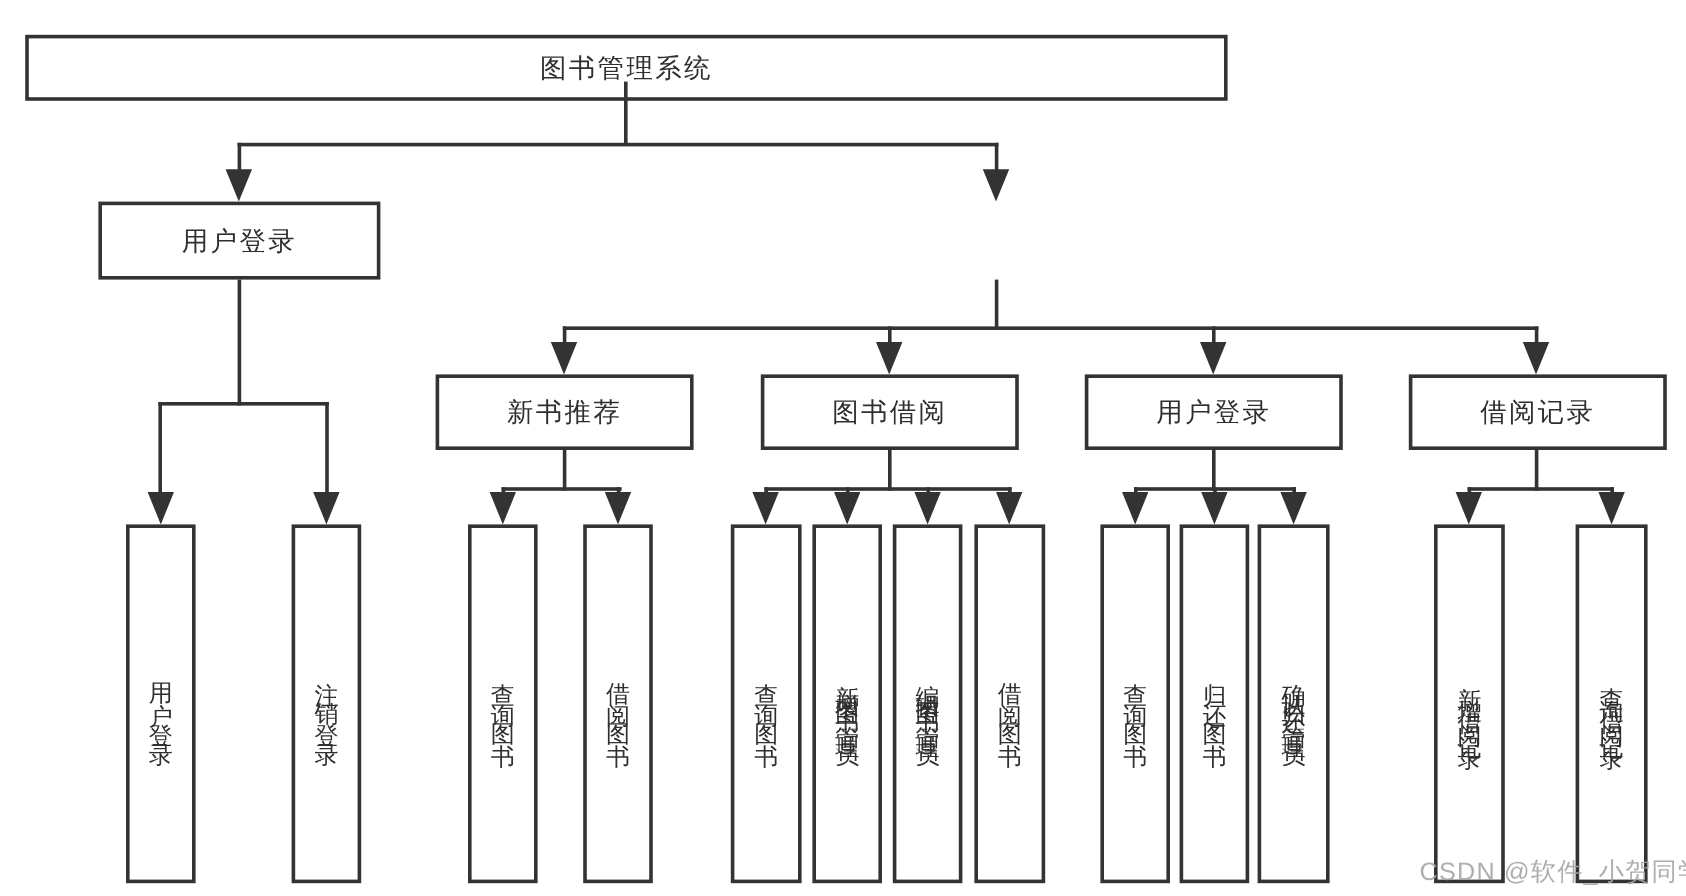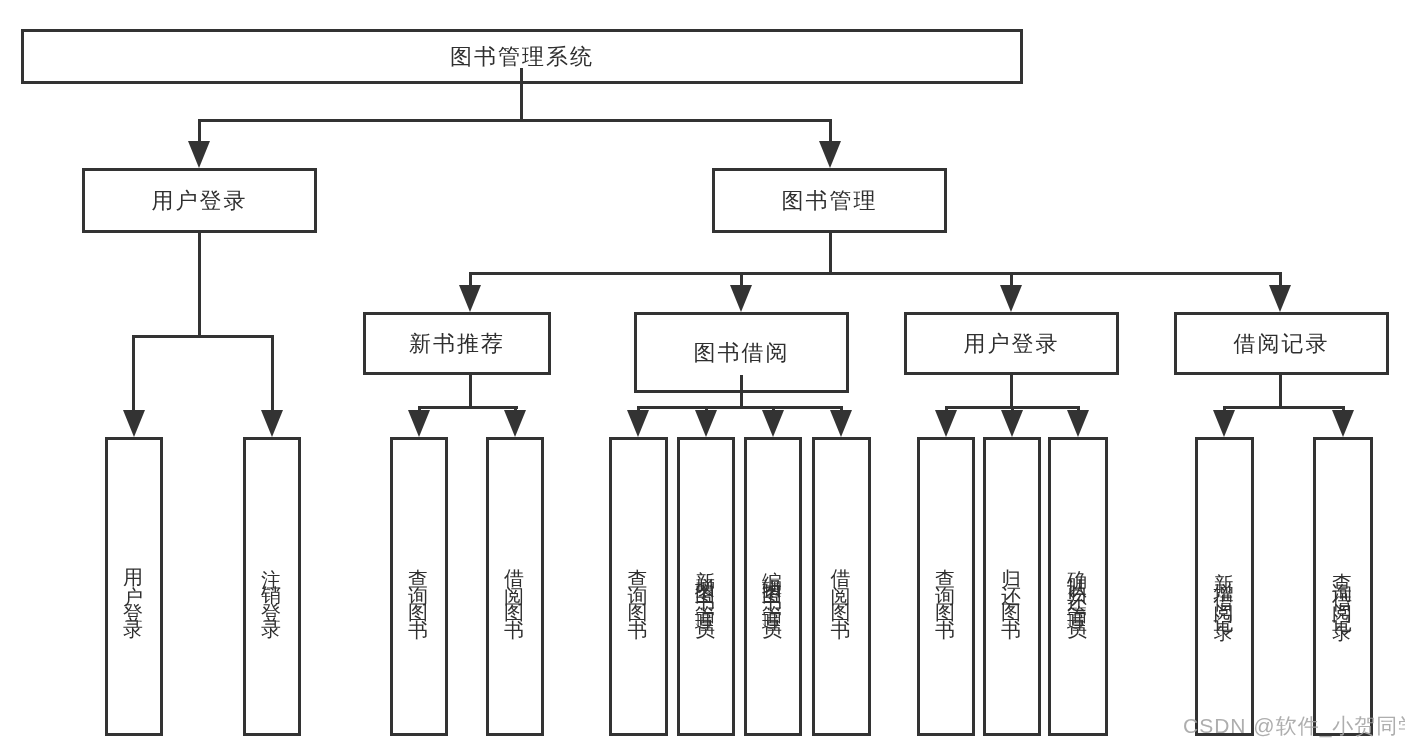--- a/index.html
+++ b/index.html
@@ -67,46 +67,43 @@
   <div class="vline" style="left:520px;top:68px;height:53px;"></div>
   <div class="hline" style="left:198px;top:119px;width:634px;"></div>
   <div class="vline" style="left:198px;top:119px;height:28px;"></div>
   <div class="arrow" style="left:188px;top:141px;"></div>
   <div class="vline" style="left:829px;top:119px;height:28px;"></div>
   <div class="arrow" style="left:819px;top:141px;"></div>
 
   <div class="box" style="left:82px;top:168px;width:235px;height:65px;">
     <span class="lbl">用户登录</span>
   </div>
-  <div class="box" style="left:712px;top:168px;width:235px;height:65px;">
-    <span class="lbl">图书管理</span>
-  </div>
 
   <div class="vline" style="left:198px;top:233px;height:105px;"></div>
   <div class="hline" style="left:132px;top:335px;width:142px;"></div>
   <div class="vline" style="left:132px;top:335px;height:80px;"></div>
   <div class="arrow" style="left:123px;top:410px;"></div>
   <div class="vline" style="left:271px;top:335px;height:80px;"></div>
   <div class="arrow" style="left:261px;top:410px;"></div>
 
   <div class="vline" style="left:829px;top:233px;height:42px;"></div>
   <div class="hline" style="left:469px;top:272px;width:813px;"></div>
   <div class="vline" style="left:469px;top:272px;height:16px;"></div>
   <div class="arrow" style="left:459px;top:285px;"></div>
   <div class="vline" style="left:740px;top:272px;height:16px;"></div>
   <div class="arrow" style="left:730px;top:285px;"></div>
   <div class="vline" style="left:1010px;top:272px;height:16px;"></div>
   <div class="arrow" style="left:1000px;top:285px;"></div>
   <div class="vline" style="left:1279px;top:272px;height:16px;"></div>
   <div class="arrow" style="left:1269px;top:285px;"></div>
 
-  <div class="box" style="left:363px;top:312px;width:188px;height:63px;">
+  <div class="box" style="left:363px;top:312px;width:215px;height:63px;">
     <span class="lbl">新书推荐</span>
   </div>
-  <div class="box" style="left:634px;top:312px;width:215px;height:81px;">
+  <div class="box" style="left:634px;top:312px;width:215px;height:63px;">
     <span class="lbl">图书借阅</span>
   </div>
   <div class="box" style="left:904px;top:312px;width:215px;height:63px;">
     <span class="lbl">用户登录</span>
   </div>
   <div class="box" style="left:1174px;top:312px;width:215px;height:63px;font-family:Liberation Serif, serif;">
     <span class="lbl">借阅记录</span>
   </div>
 
   <div class="vline" style="left:469px;top:375px;height:34px;"></div>

